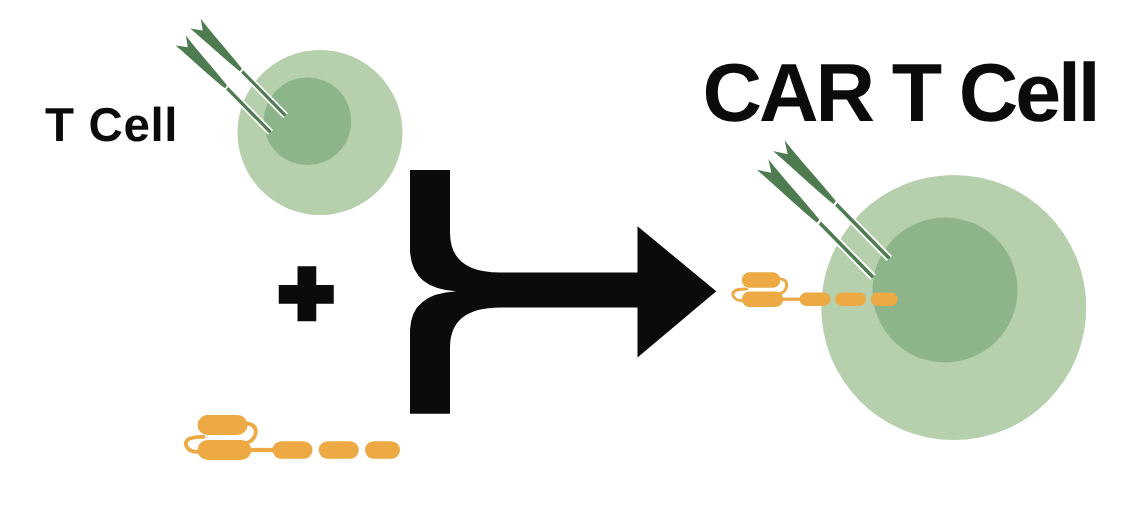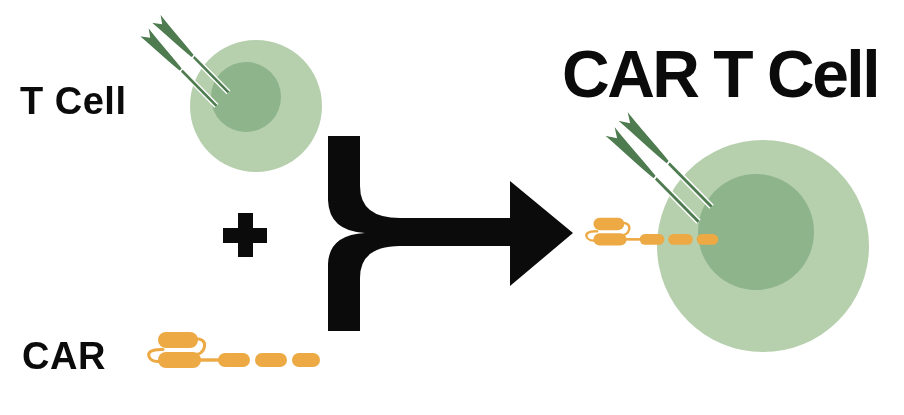--- a/index.html
+++ b/index.html
@@ -11,21 +11,21 @@
     font-family:"Liberation Sans",sans-serif;
   }
   .stage svg{position:absolute;left:0;top:0;}
   .label{
     position:absolute;
     font-weight:700;
     color:var(--ink-black,#111111);
     white-space:nowrap;
     letter-spacing:0.5px;
   }
-  .t-cell-label{left:20px;top:80px;font-size:38px;}
+  .t-cell-label{left:36px;top:80px;font-size:38px;}
   .car-label{left:22px;top:335px;font-size:38px;}
   .title{
     position:absolute;left:562px;top:36px;margin:0;
     font-size:66px;font-weight:700;letter-spacing:-2.5px;
     color:var(--ink-black,#111111);white-space:nowrap;
   }
   
   .fill-body{fill:var(--cell-body,#b6cfad);}
   .fill-nucleus{fill:var(--cell-nucleus,#8db48a);}
   .dart-body{fill:var(--receptor-green,#4e7b4f);stroke:#ffffff;stroke-width:1.4;}
@@ -83,15 +83,14 @@
 
     <g>
       <circle class="fill-body" cx="763" cy="246" r="106"></circle>
       <circle class="fill-nucleus" cx="756" cy="232" r="58"></circle>
       <use href="#car-struct" transform="translate(585,215.5) scale(0.77)"></use>
       <use href="#tcr-pair" transform="translate(617,99) rotate(45) scale(1.35,1.1)"></use>
     </g>
   </svg>
 
   <div class="label t-cell-label">T Cell</div>
-  <div class="label car-label">CAR</div>
   <h1 class="title">CAR T Cell</h1>
 </div>
 
 </body></html>

